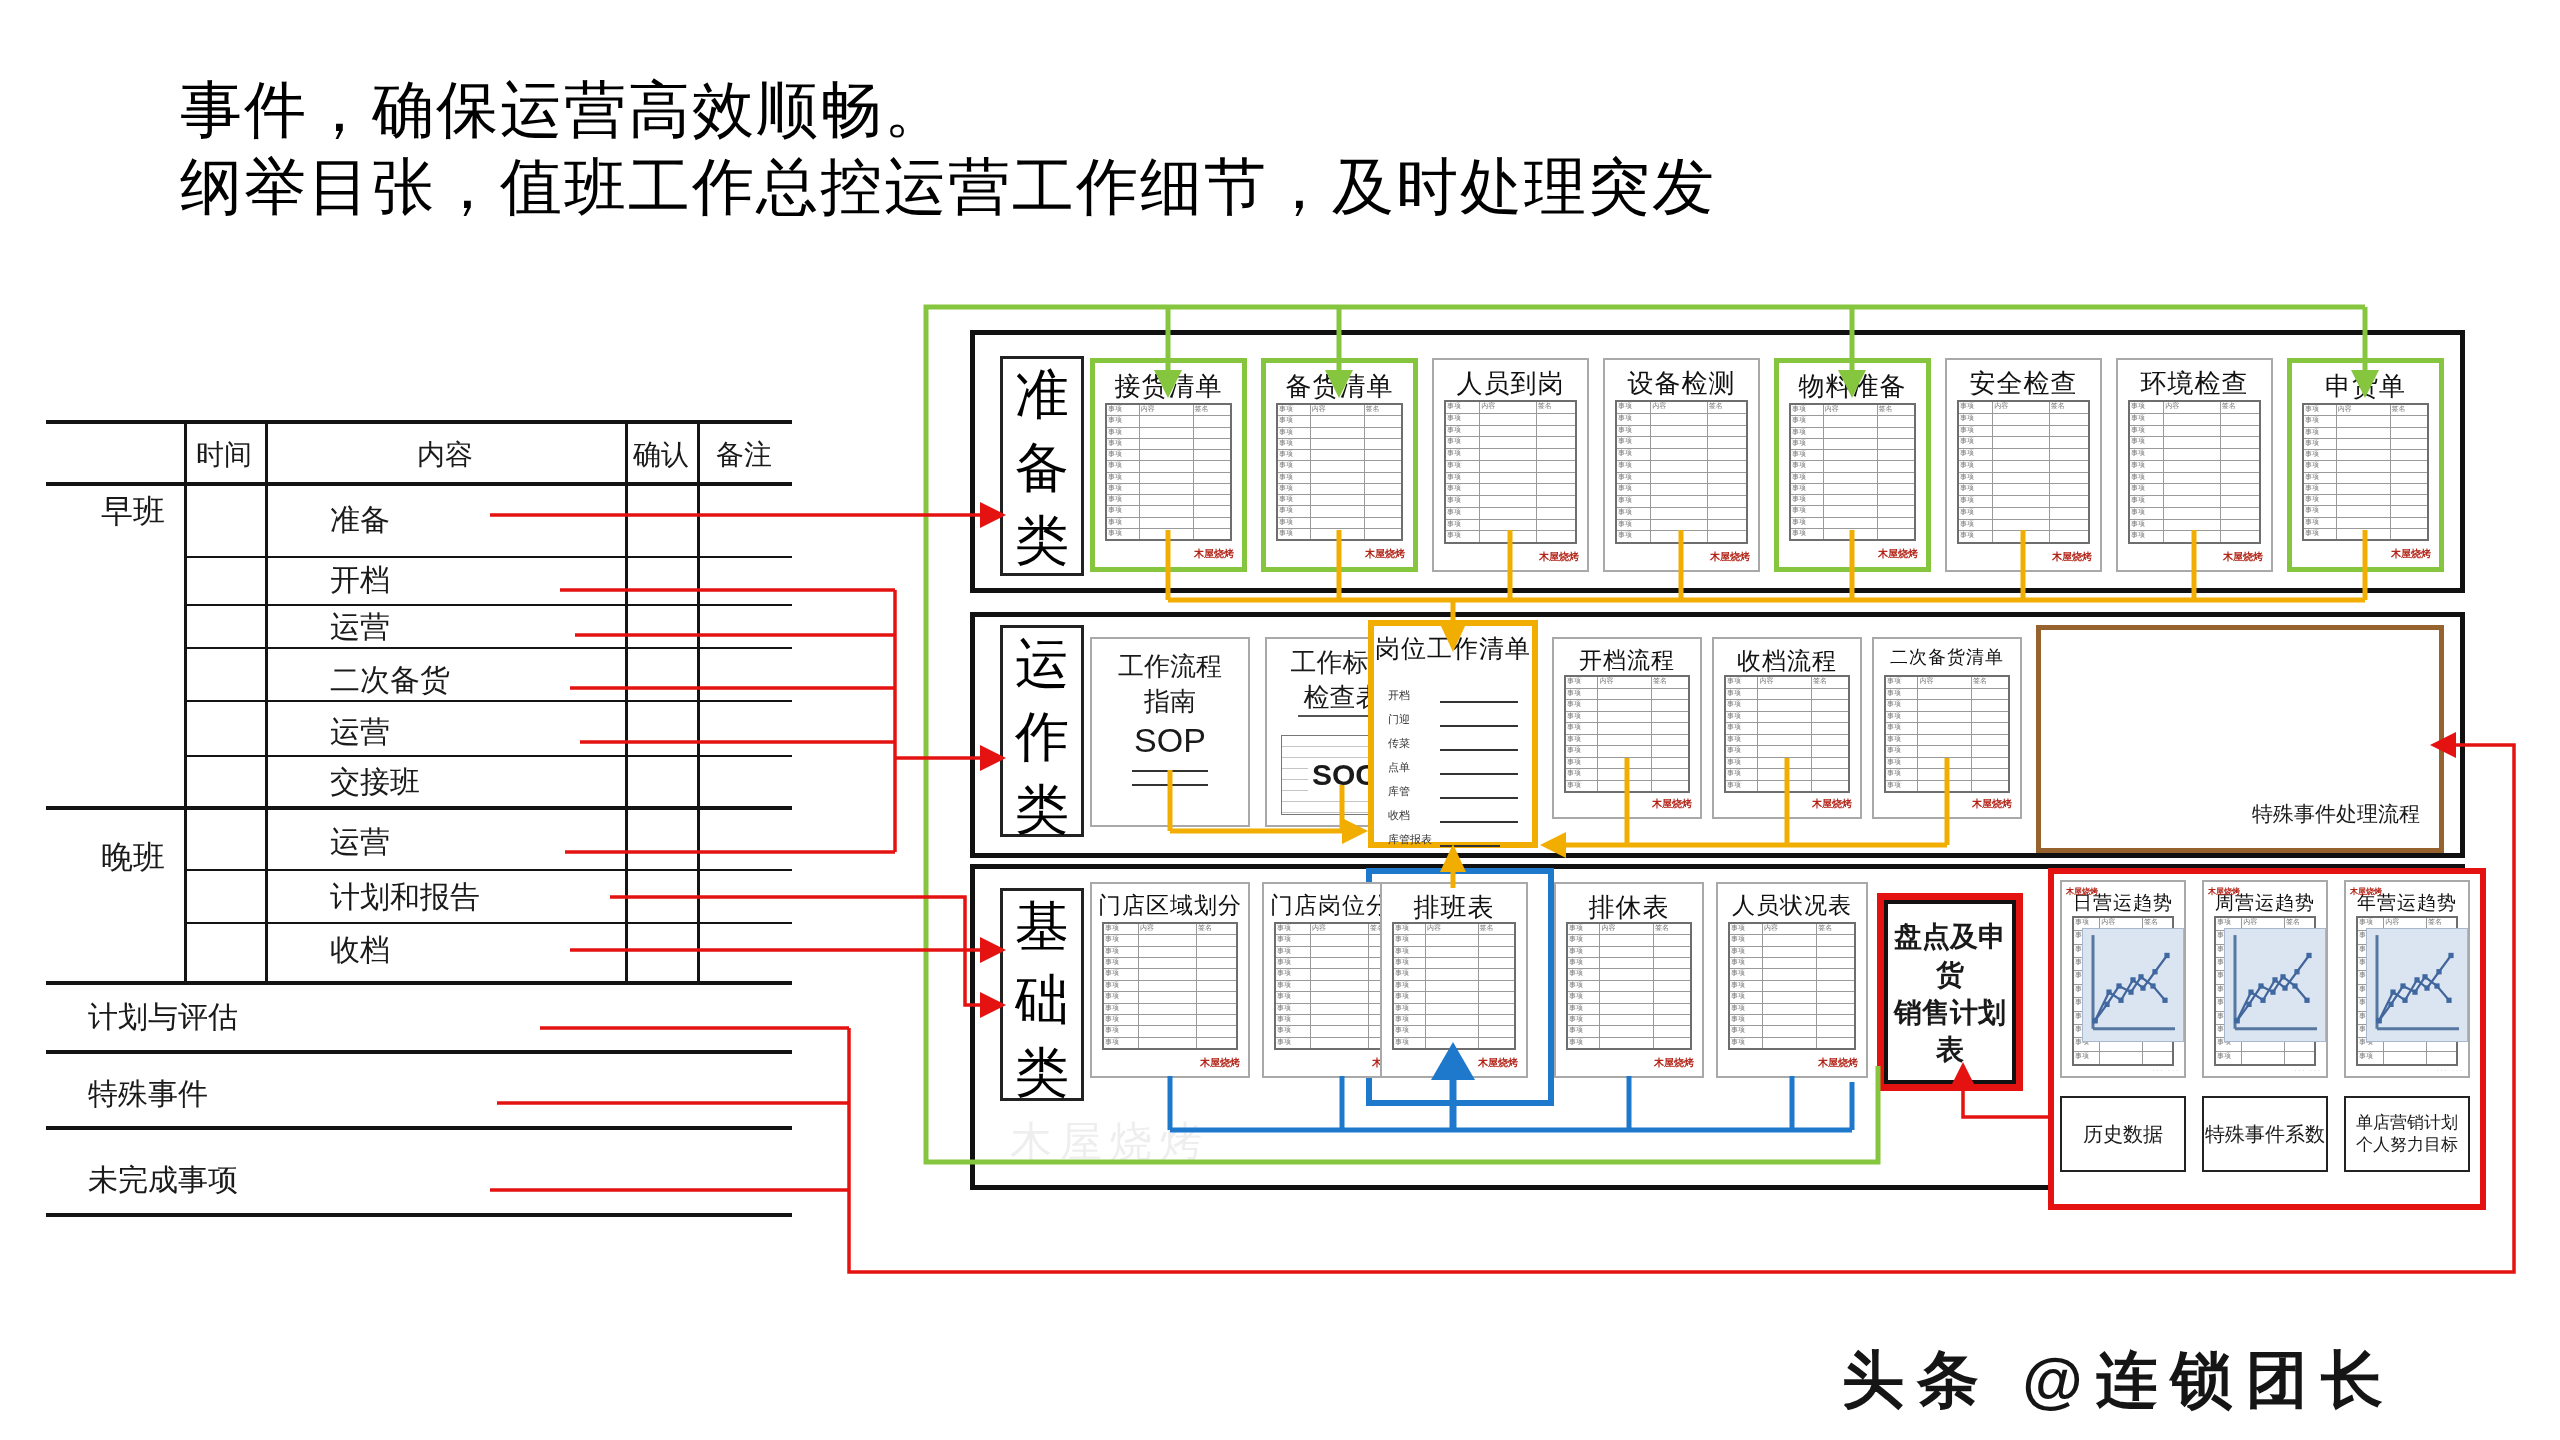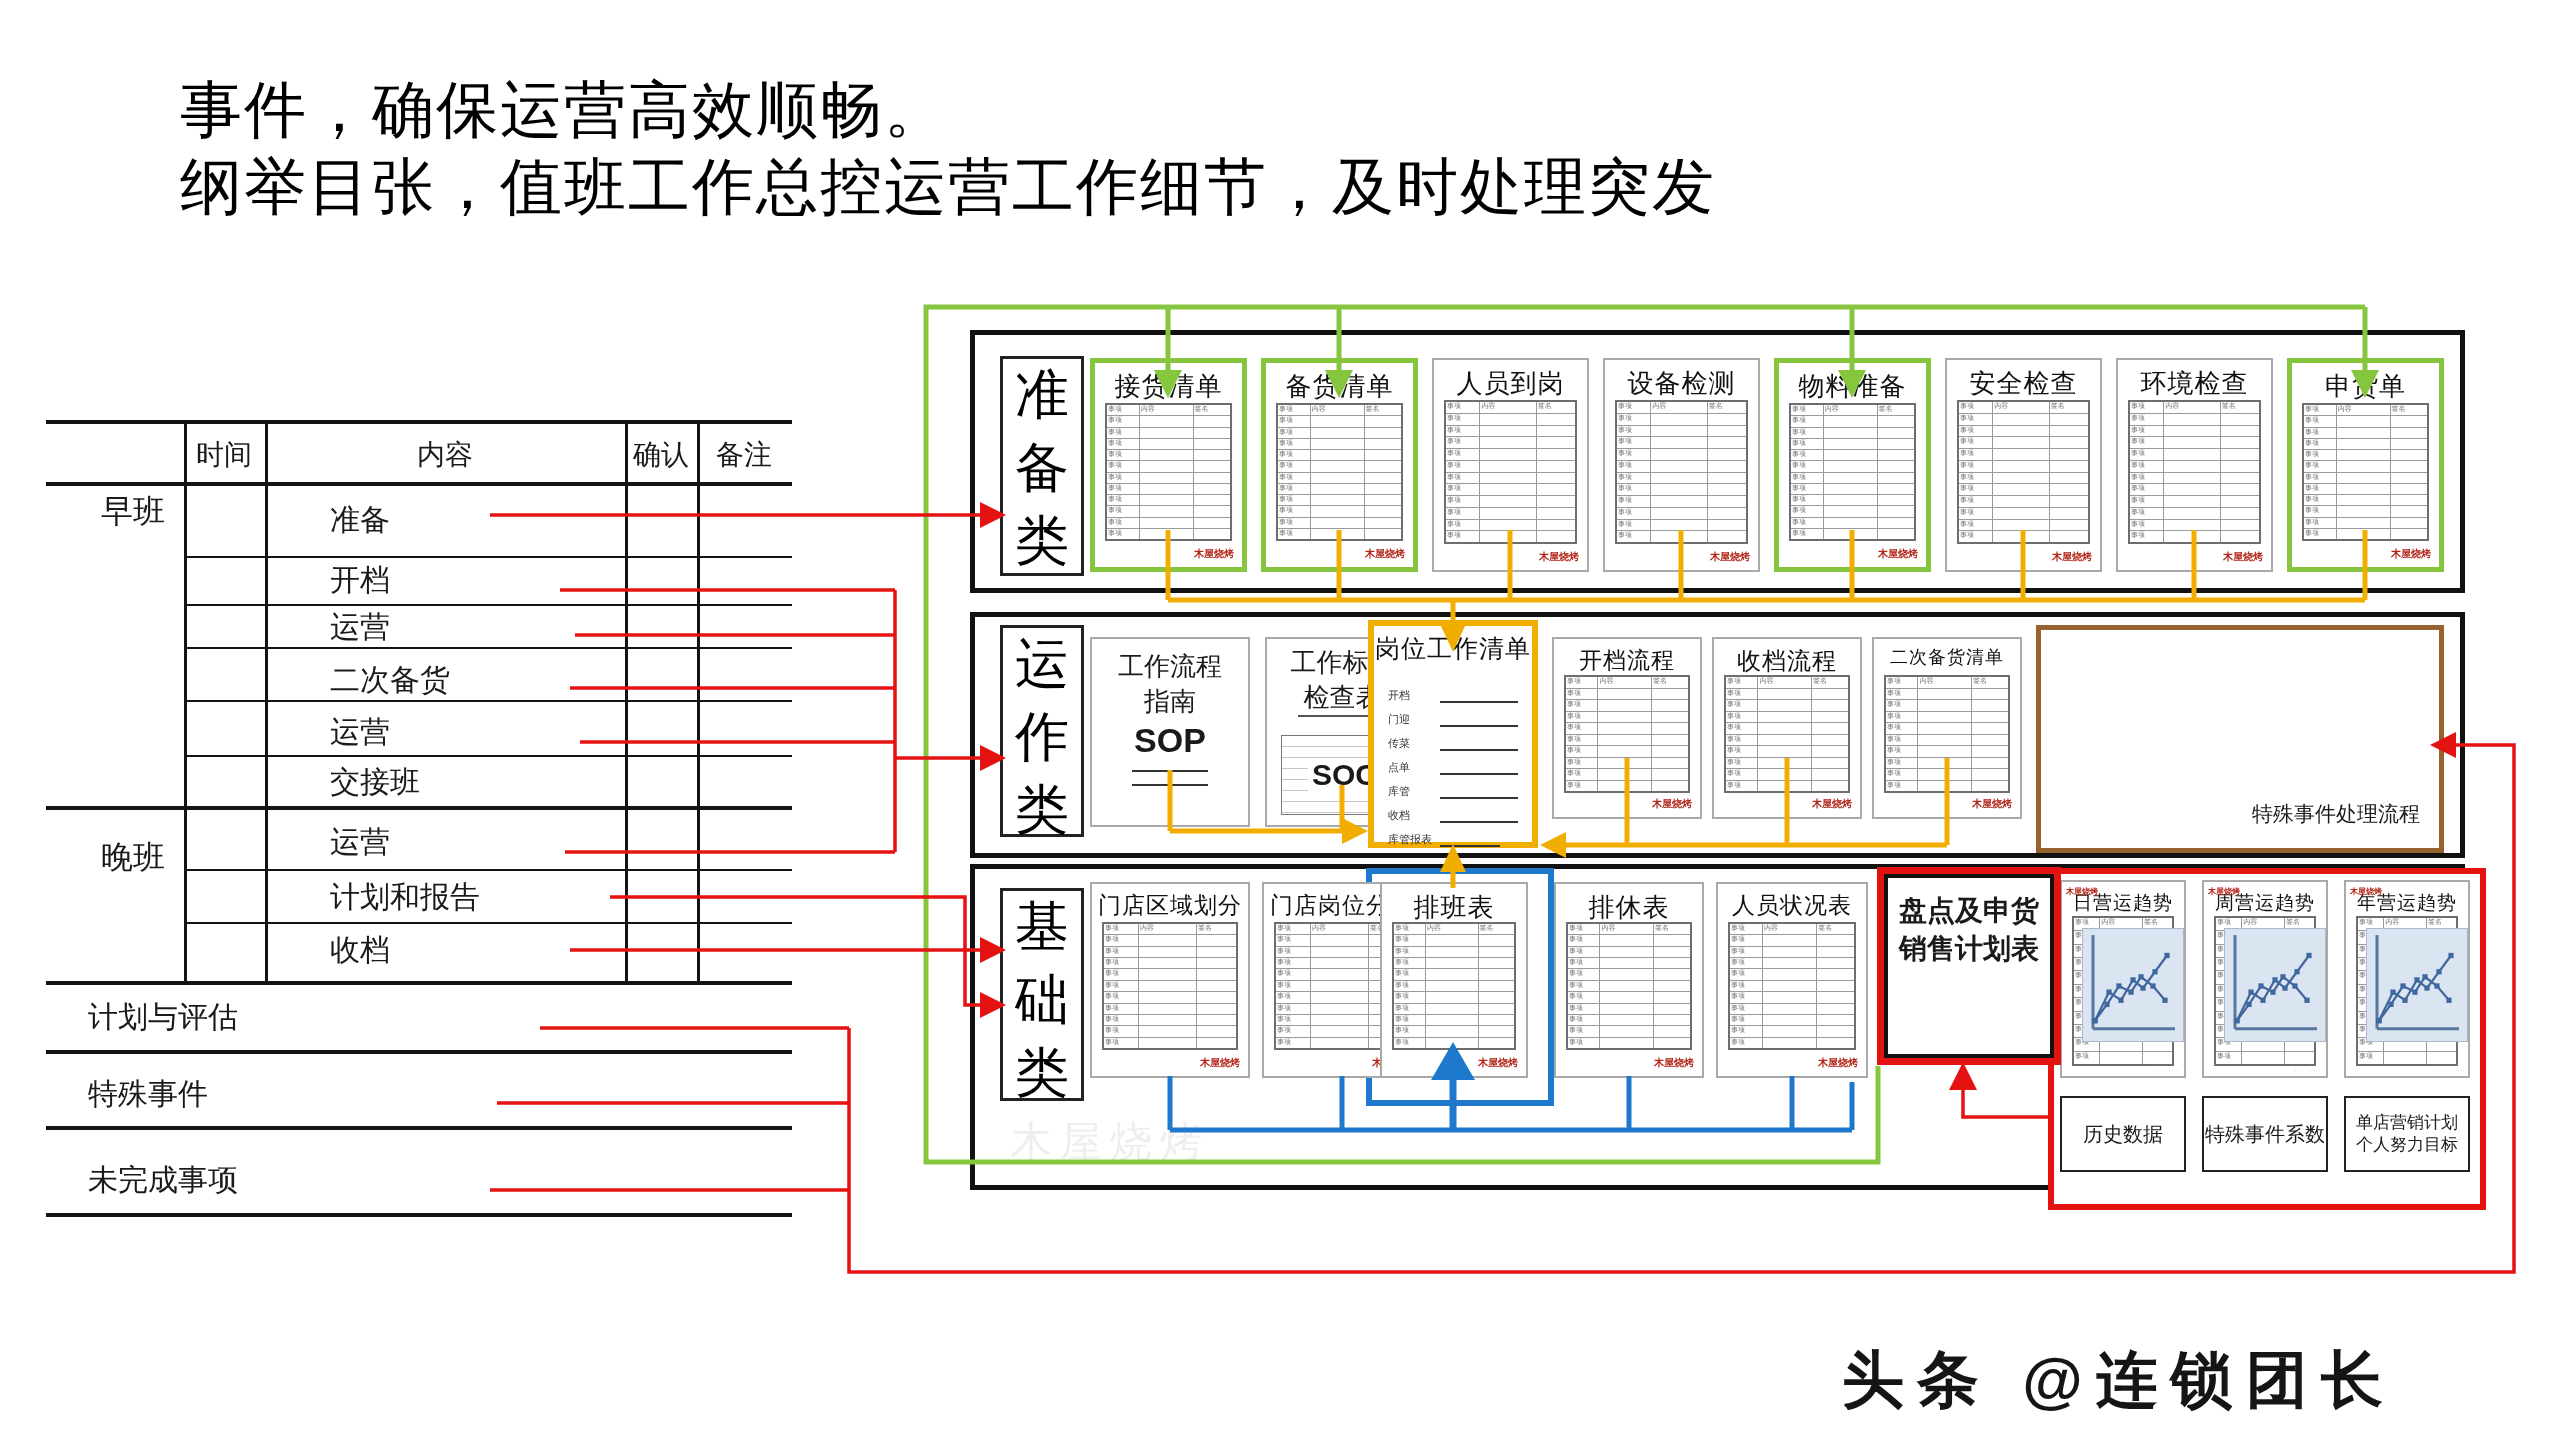--- a/index.html
+++ b/index.html
@@ -641,21 +641,21 @@
             <div class="mtc" style="flex:26">事项</div>
             <div class="mtc" style="flex:44"></div>
             <div class="mtc" style="flex:30"></div>
           </div>
         </div>
         <div class="logo">木屋烧烤</div>
       </div>
       <div class="card" style="left:1090px;top:637px;width:160px;height:190px;text-align:center">
     <div style="font-size:26px;margin-top:10px">工作流程</div>
     <div style="font-size:26px">指南</div>
-    <div style="font-size:34px;font-weight:bold;margin-top:2px">SOP</div>
+    <div style="font-size:34px;font-weight:normal;margin-top:2px">SOP</div>
     <div class="uline" style="margin:10px 40px 0"></div>
     <div class="uline" style="margin:12px 40px 0"></div>
       </div>
       <div class="card" style="left:1265px;top:637px;width:155px;height:190px;text-align:center">
     <div style="font-size:26px;margin-top:6px">工作标准</div>
     <div style="font-size:26px;border-bottom:2px solid #555;display:inline-block;padding:0 6px">检查表</div>
     <div style="position:absolute;left:14px;top:96px;width:125px;height:78px;border:1.5px solid #777;
          background:repeating-linear-gradient(#fff 0 10px,#c5c5c5 10px 11px);display:flex;align-items:center;justify-content:center">
       <span style="font-size:30px;font-weight:bold;background:#fff;padding:0 4px">SOC</span>
         </div></div>
@@ -1186,21 +1186,21 @@
             <div class="mtc" style="flex:30"></div>
           </div>
           <div class="mtr">
             <div class="mtc" style="flex:26">事项</div>
             <div class="mtc" style="flex:44"></div>
             <div class="mtc" style="flex:30"></div>
           </div>
         </div>
         <div class="logo">木屋烧烤</div>
       </div>
-      <div class="abs" id="plan-card" style="left:1884px;top:874px;width:170px;height:184px">
+      <div class="abs" id="plan-card" style="left:1884px;top:900px;width:132px;height:184px">
     <div>盘点及申货</div>
         <div>销售计划表</div>
       </div>
       <div class="abs" id="red-group" style="left:2048px;top:868px;width:426px;height:330px"></div>
       <div class="card" style="left:2060px;top:880px;width:126px;height:198px">
       <div class="clogo">木屋烧烤</div>
       <div class="ctitle" style="font-size:19px;top:8px">日营运趋势</div>
       <div class="mt" style="top:34px;bottom:10px">
           <div class="mtr">
             <div class="mtc" style="flex:26">事项</div>

